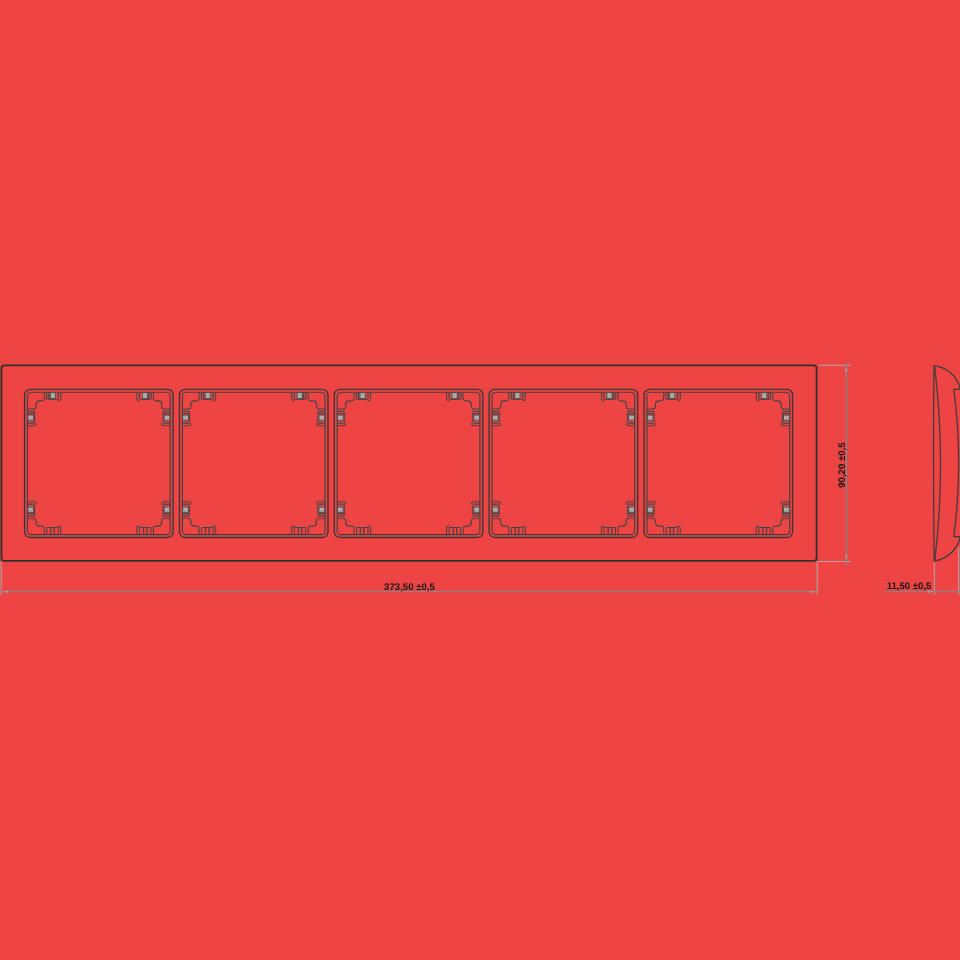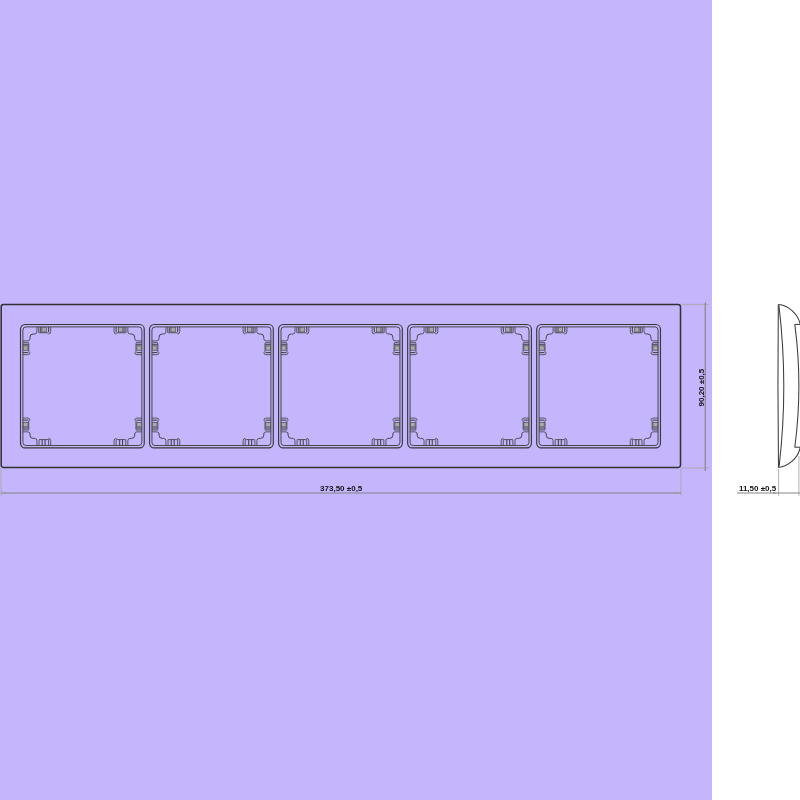--- a/index.html
+++ b/index.html
@@ -1,16 +1,16 @@
 <!DOCTYPE html>
 <html><head>
 <meta charset="utf-8">
 <style>
   html,body{margin:0;padding:0;background:#ffffff;}
-  .page{position:relative;width:712px;height:800px;background:#c4b5fd;font-family:"Liberation Sans",sans-serif;}
+  .page{position:relative;width:800px;height:800px;background:#ef4444;font-family:"Liberation Sans",sans-serif;}
   svg{position:absolute;left:0;top:0;}
   text{font-family:"Liberation Sans",sans-serif;font-weight:bold;fill:#151515;}
 </style>
 </head>
 <body>
 <div class="page">
 <svg width="800" height="800" viewBox="0 0 800 800">
 <defs>
 
   <g id="tab" fill="none" stroke="#454545" stroke-width="0.85">

